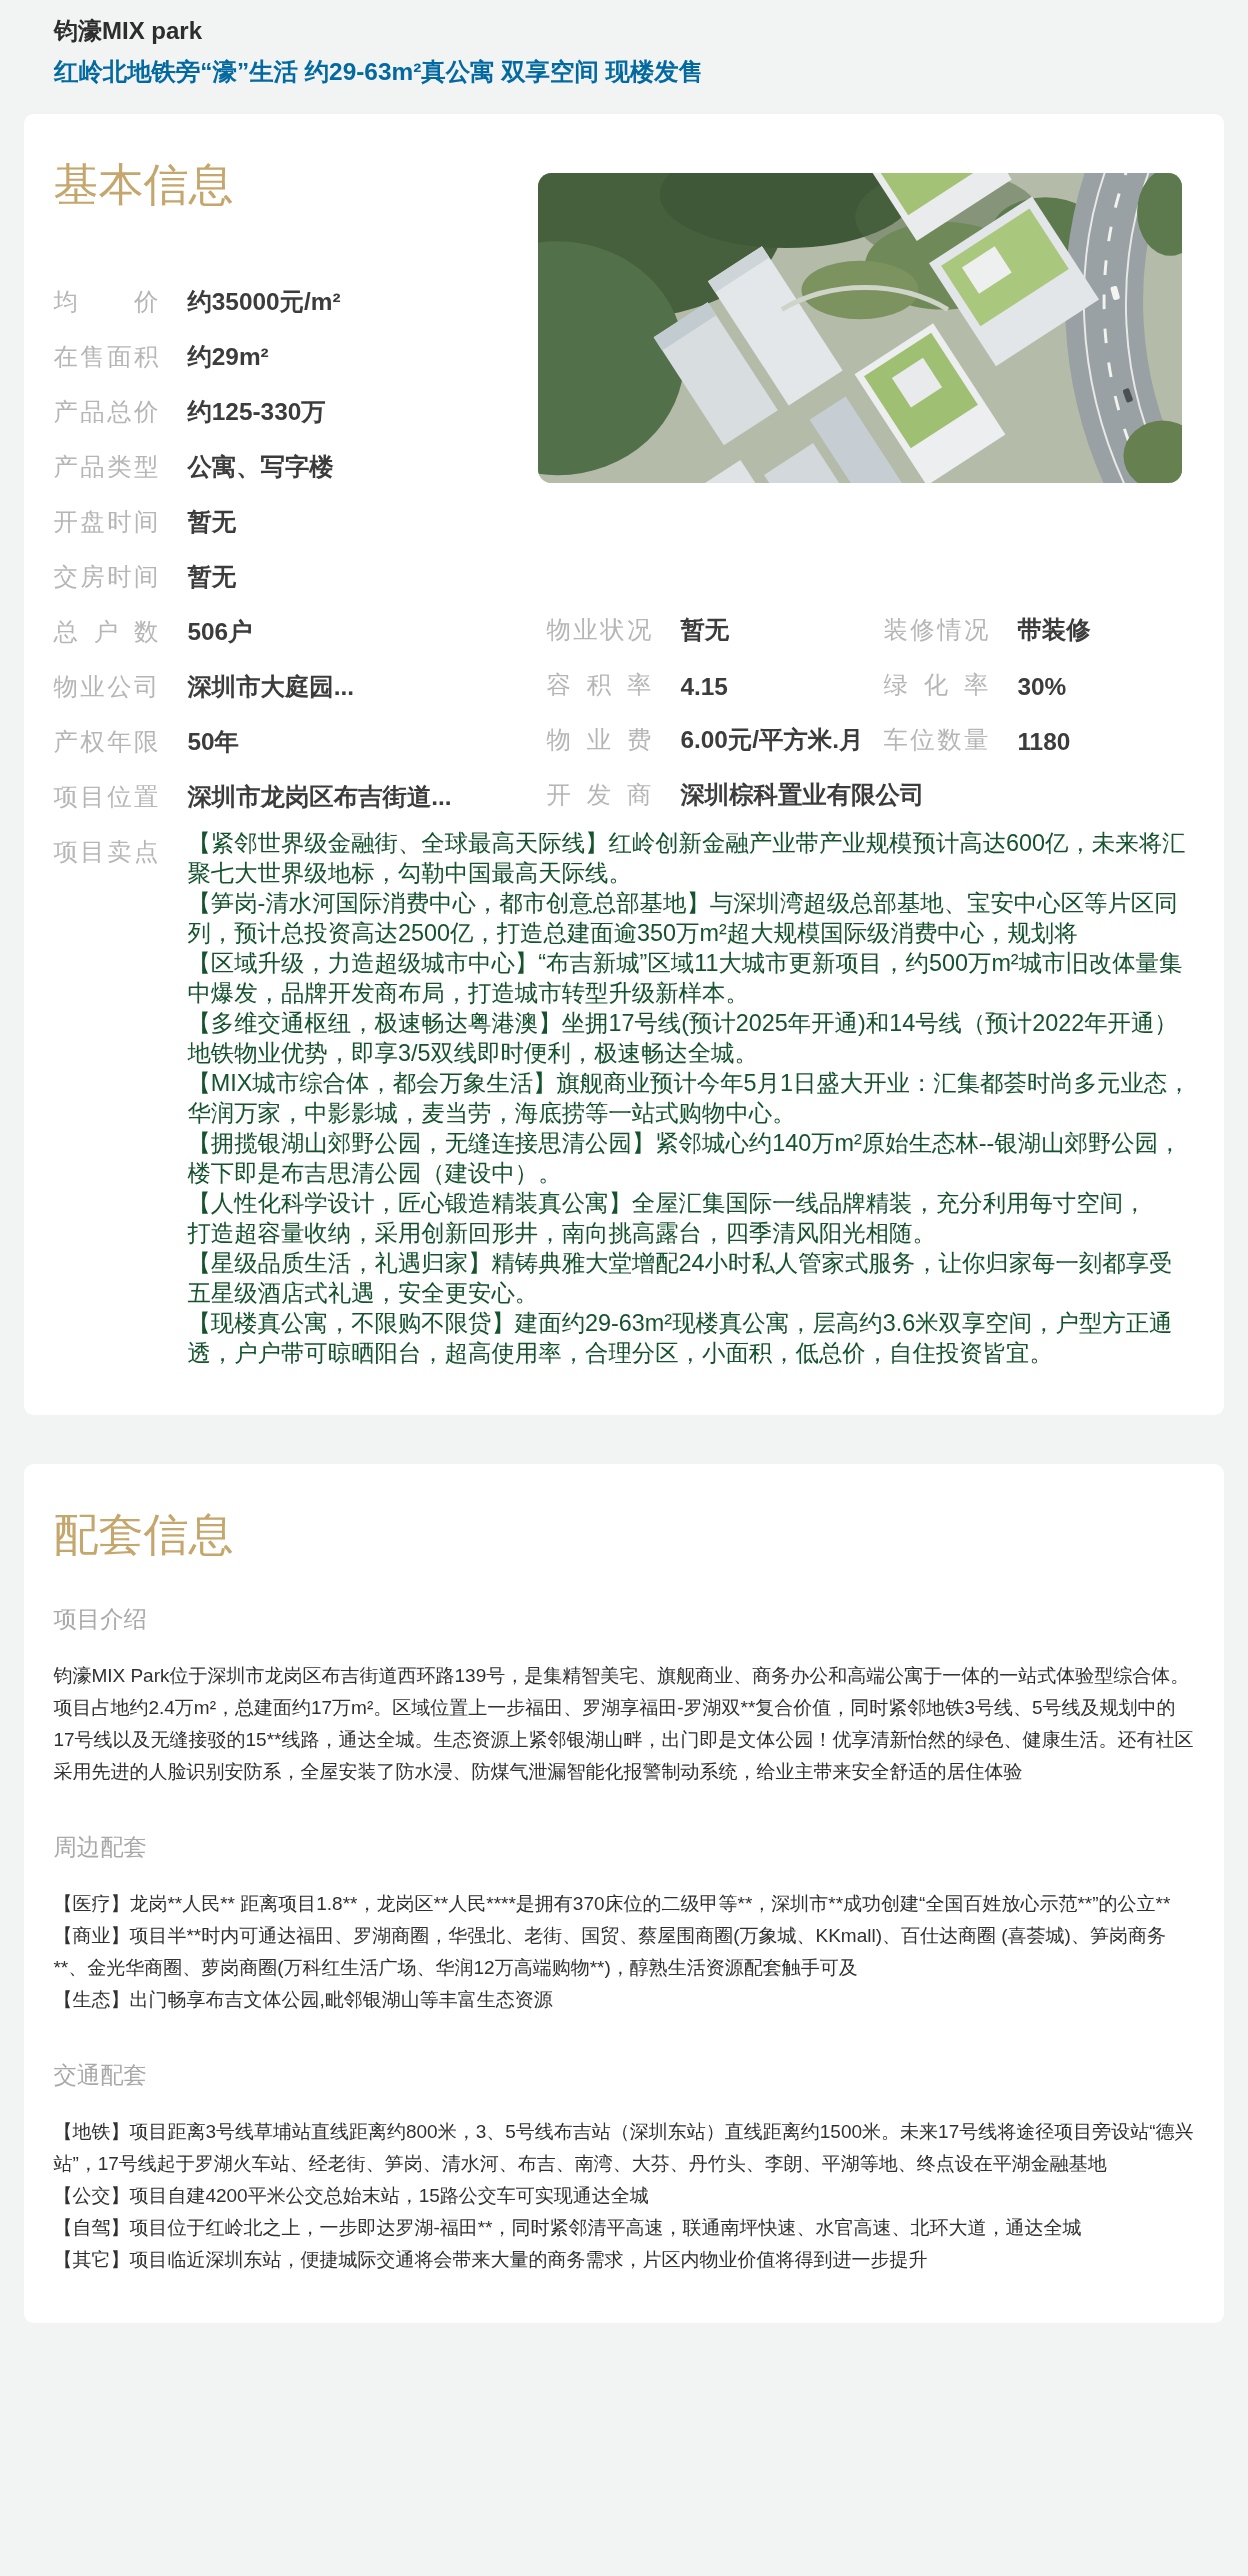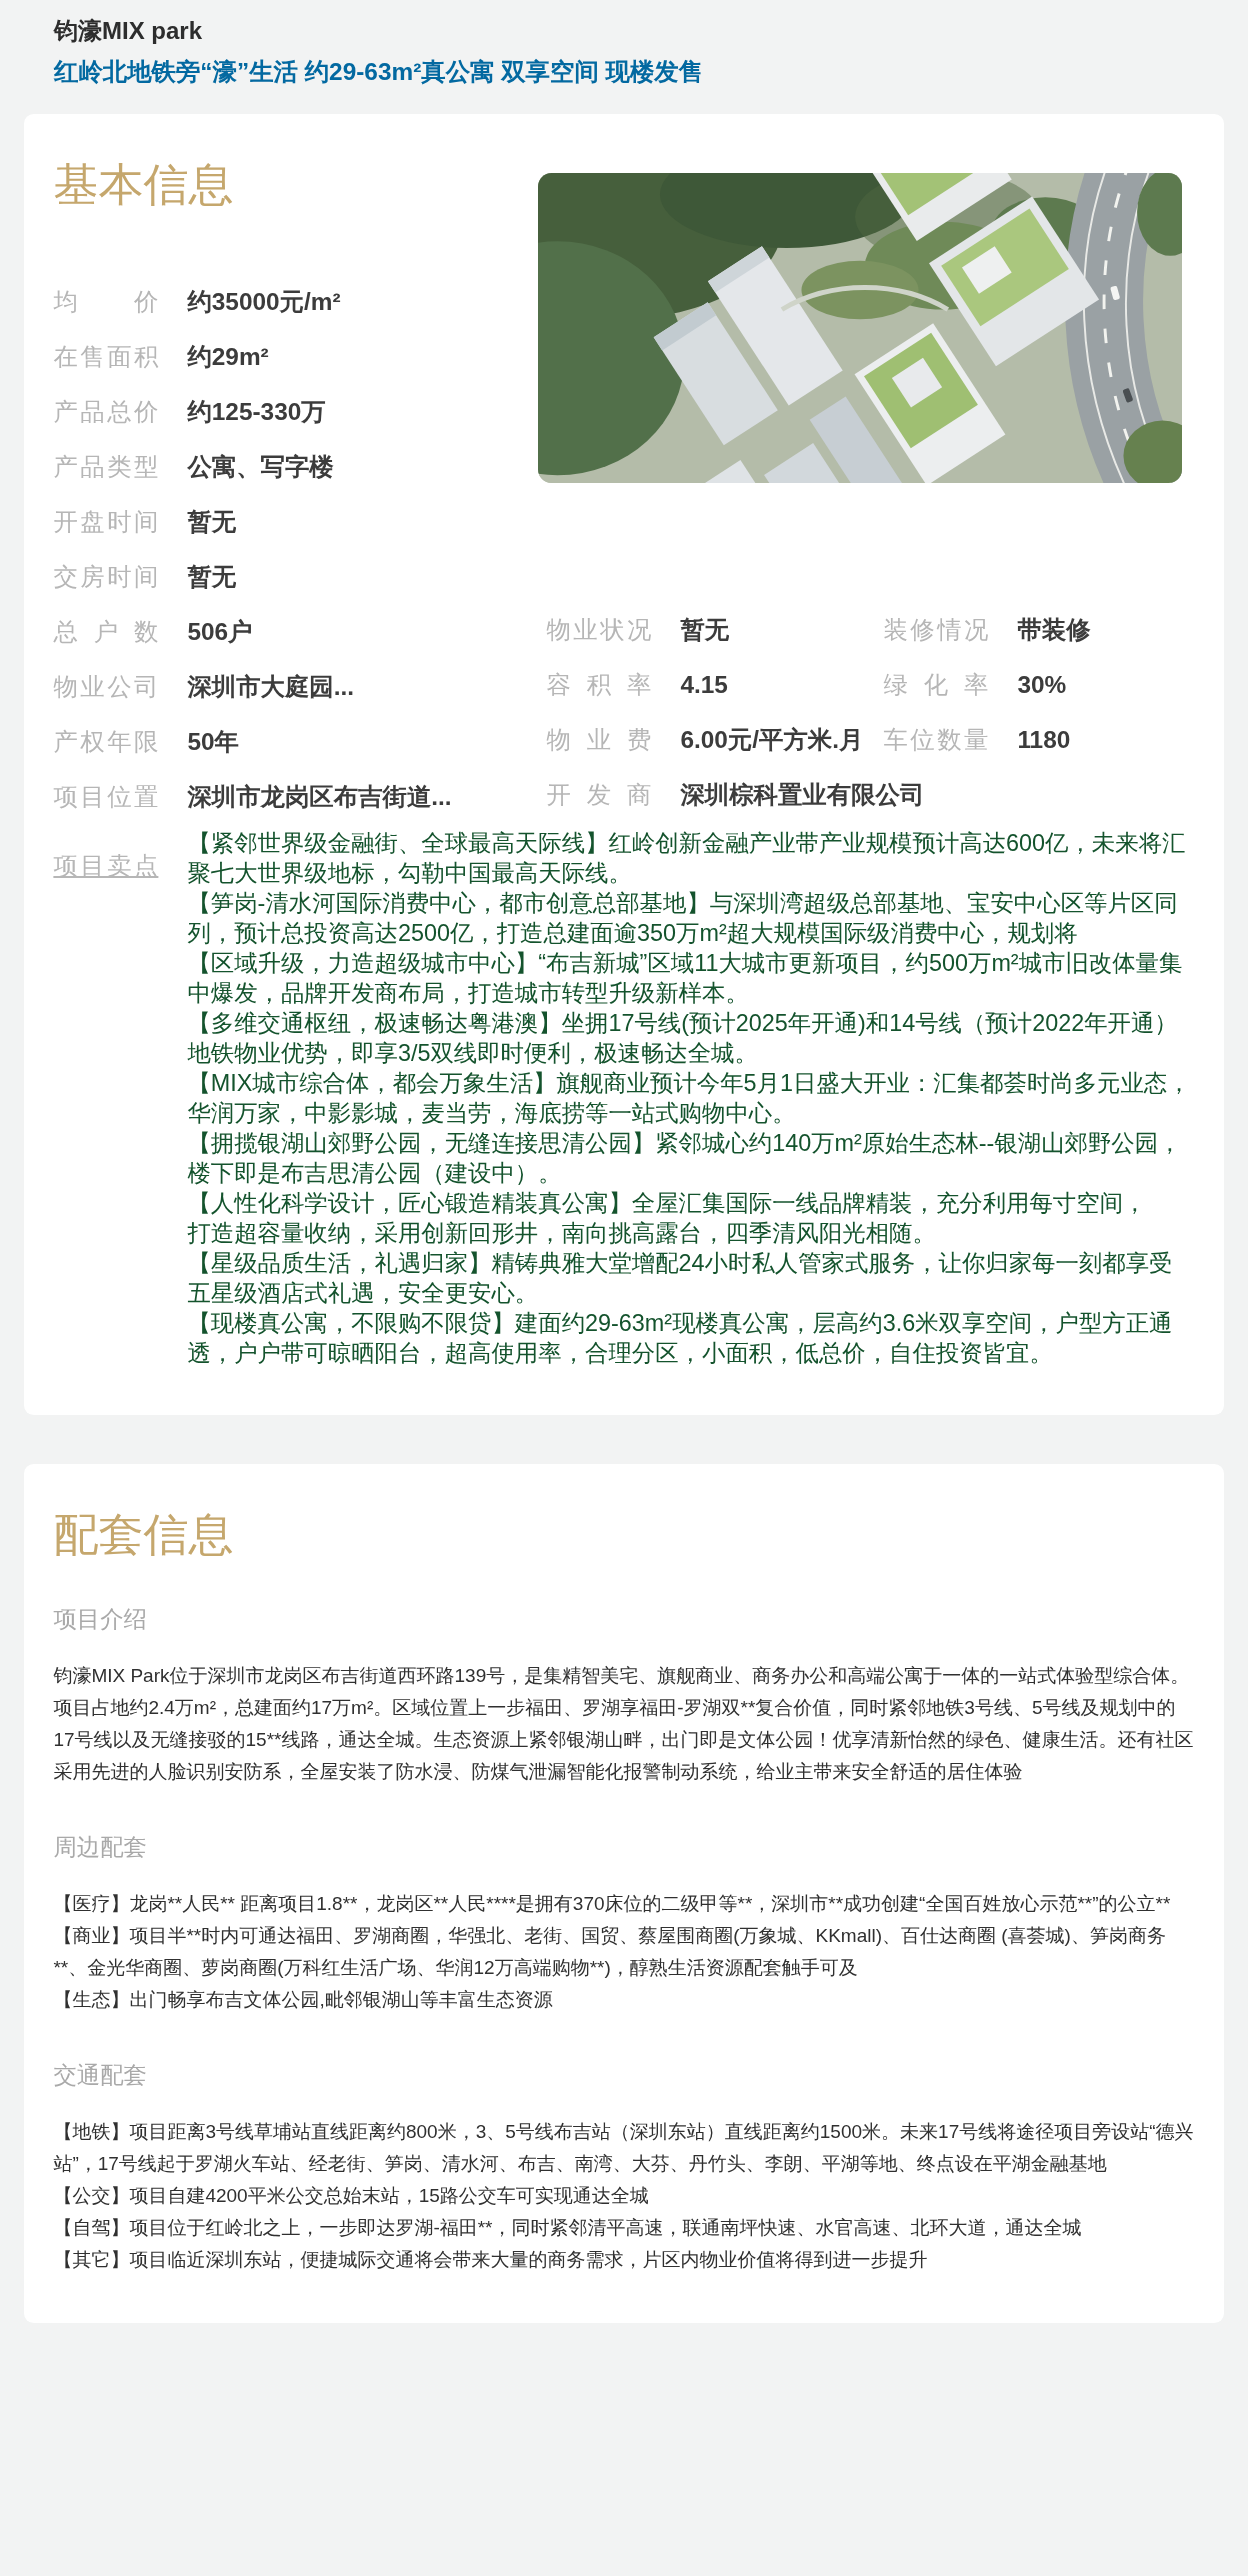--- a/index.html
+++ b/index.html
@@ -37,32 +37,32 @@
     height:310px;
     border-radius:13.7px;
     overflow:hidden;
     background:#b8c0b0;
   }
   .property-image svg{display:block;width:100%;height:100%;}
   .info-cols{display:flex;}
   .col-left{width:493px;flex:none;}
   .col-right{flex:1;padding-top:328px;min-width:0;}
   .frow{height:55px;display:flex;align-items:center;font-size:24.4px;white-space:nowrap;}
-  .fpair{display:flex;align-items:center;min-width:0;}
+  .fpair{display:flex;align-items:flex-end;min-width:0;}
   .fpair.first{width:337px;flex:none;}
   .flabel{
     width:105px;flex:none;
     color:#b6b6b6;
     text-align:justify;
     text-align-last:justify;
     display:inline-block;
   }
   .fvalue{margin-left:29px;color:#3c3c3c;font-weight:600;overflow:hidden;text-overflow:ellipsis;}
   .selling-row{display:flex;margin-top:3.9px;font-size:24.4px;}
-  .selling-row .flabel{margin-top:22px;text-decoration:underline;}
+  .selling-row .flabel{margin-top:8px;}
   .sp-text{margin-left:29px;flex:1;min-width:0;font-size:23.4px;line-height:30px;color:#14532d;font-weight:500;}
   .sp-line{margin:0;}
   .sub-title{font-size:23.4px;color:#a9a9a9;margin:43px 0 25px 0;}
   .facility-section:first-of-type .sub-title{margin-top:0;}
   .para{font-size:19px;line-height:32px;color:#303030;font-weight:500;margin:0;}
 </style>
 </head>
 <body>
 
 <div class="page">

